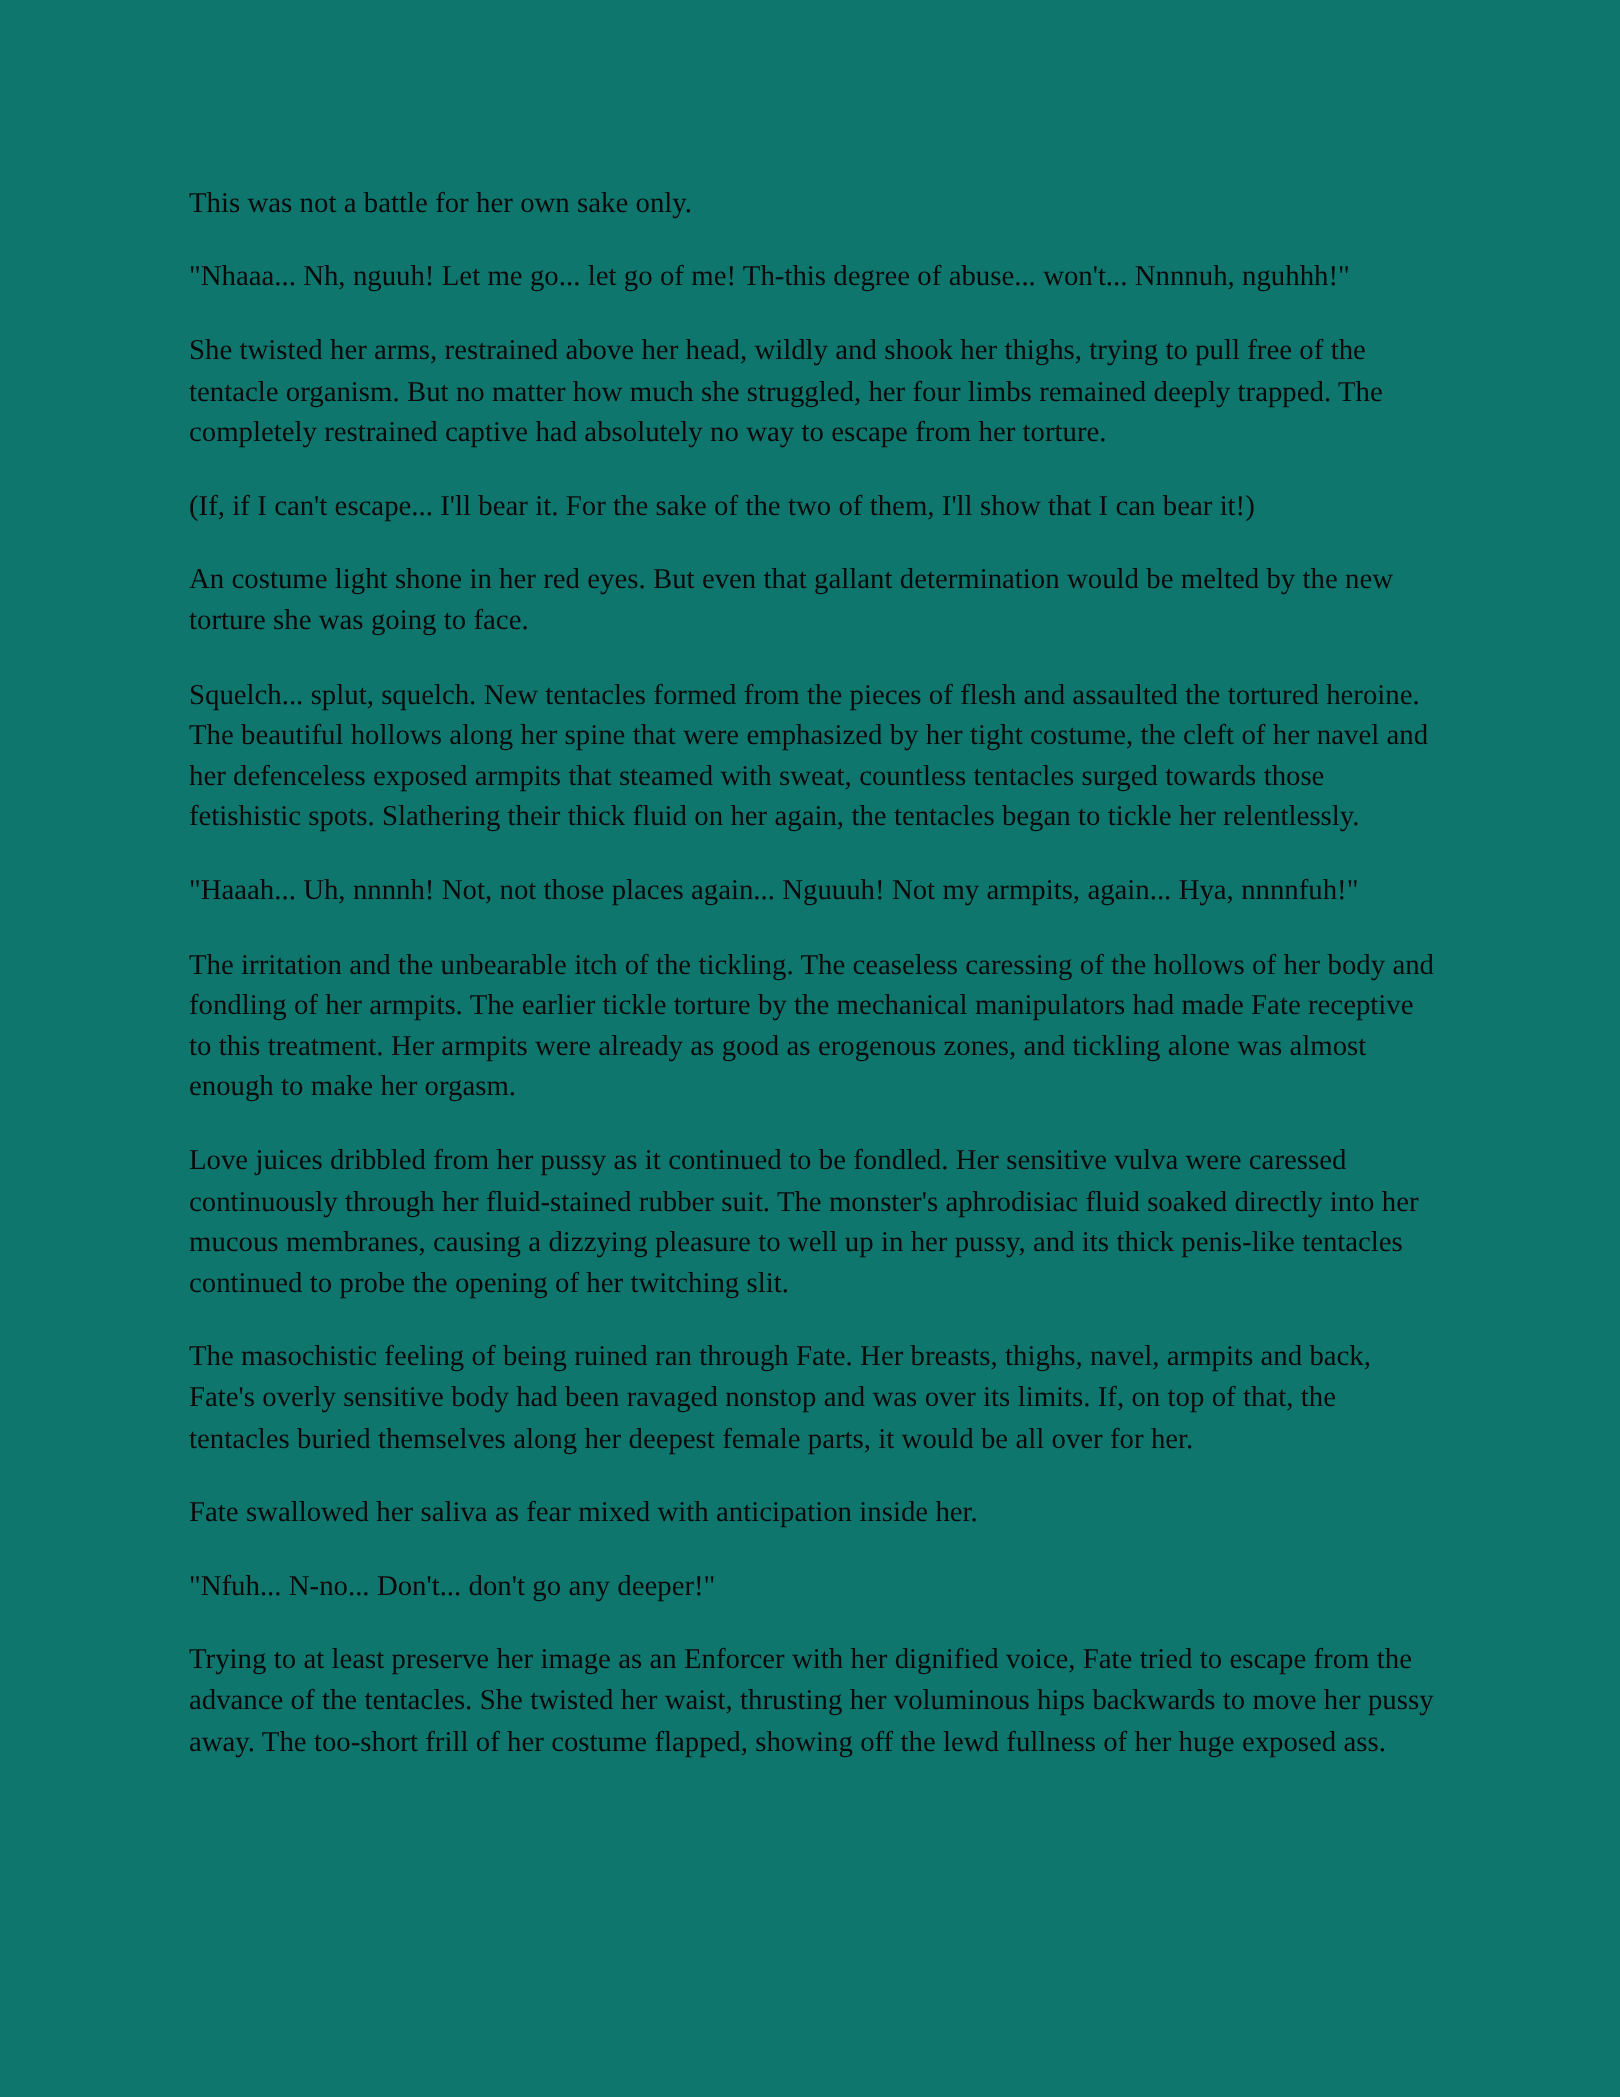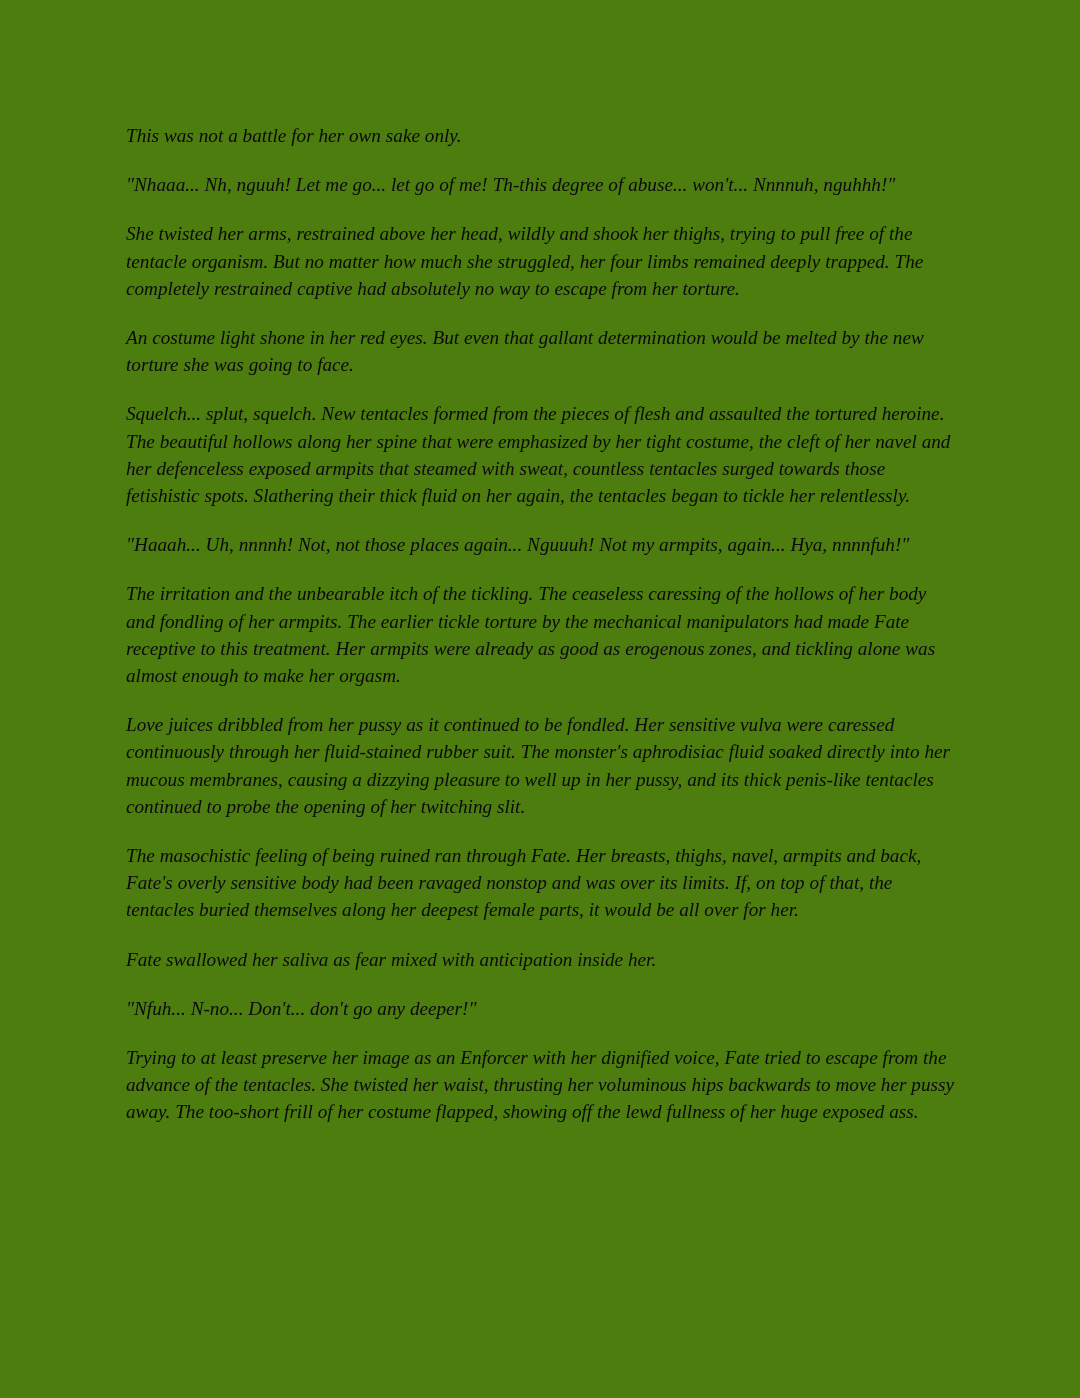--- a/index.html
+++ b/index.html
@@ -38,30 +38,33 @@
   .para:last-child {
     margin-bottom: 4px;
   }
   .para .line {
     display: block;
   }
 </style>
 </head>
 <body style="background: rgb(255, 255, 255);">
 
-<div class="page" style="background: #4d7c0f; font-style: italic;">
+<div class="page" style="background: #0f766e;">
   <div class="text-column" id="text-column">
   <p class="para" style="color: rgb(10, 10, 10);">
         <span class="line">This was not a battle for her own sake only.</span>
       </p>
       <p class="para" style="color: rgb(10, 10, 10);">
         <span class="line">"Nhaaa... Nh, nguuh! Let me go... let go of me! Th-this degree of abuse... won't... Nnnnuh, nguhhh!"</span>
       </p>
       <p class="para" style="color: rgb(10, 10, 10);">
         <span class="line">She twisted her arms, restrained above her head, wildly and shook her thighs, trying to pull free of the tentacle organism. But no matter how much she struggled, her four limbs remained deeply trapped. The completely restrained captive had absolutely no way to escape from her torture.</span>
+      </p>
+      <p class="para" style="color: rgb(10, 10, 10);">
+        <span class="line">(If, if I can't escape... I'll bear it. For the sake of the two of them, I'll show that I can bear it!)</span>
       </p>
       <p class="para" style="color: rgb(10, 10, 10);">
         <span class="line">An costume light shone in her red eyes. But even that gallant determination would be melted by the new torture she was going to face.</span>
       </p>
       <p class="para" style="color: rgb(10, 10, 10);">
         <span class="line">Squelch... splut, squelch. New tentacles formed from the pieces of flesh and assaulted the tortured heroine. The beautiful hollows along her spine that were emphasized by her tight costume, the cleft of her navel and her defenceless exposed armpits that steamed with sweat, countless tentacles surged towards those fetishistic spots. Slathering their thick fluid on her again, the tentacles began to tickle her relentlessly.</span>
       </p>
       <p class="para" style="color: rgb(10, 10, 10);">
         <span class="line">"Haaah... Uh, nnnnh! Not, not those places again... Nguuuh! Not my armpits, again... Hya, nnnnfuh!"</span>
       </p>

